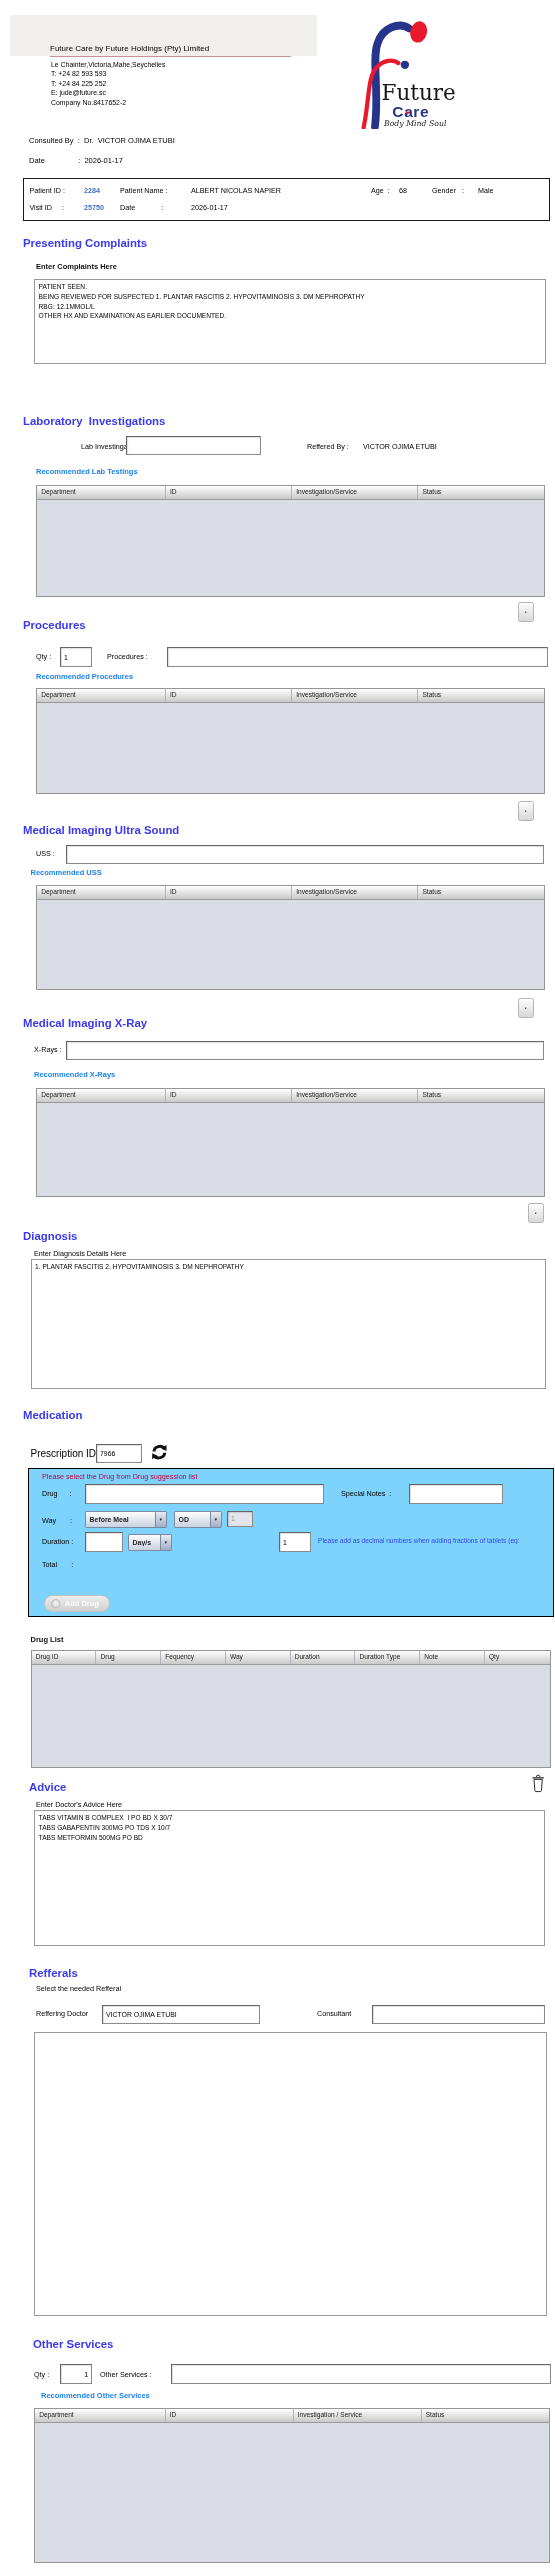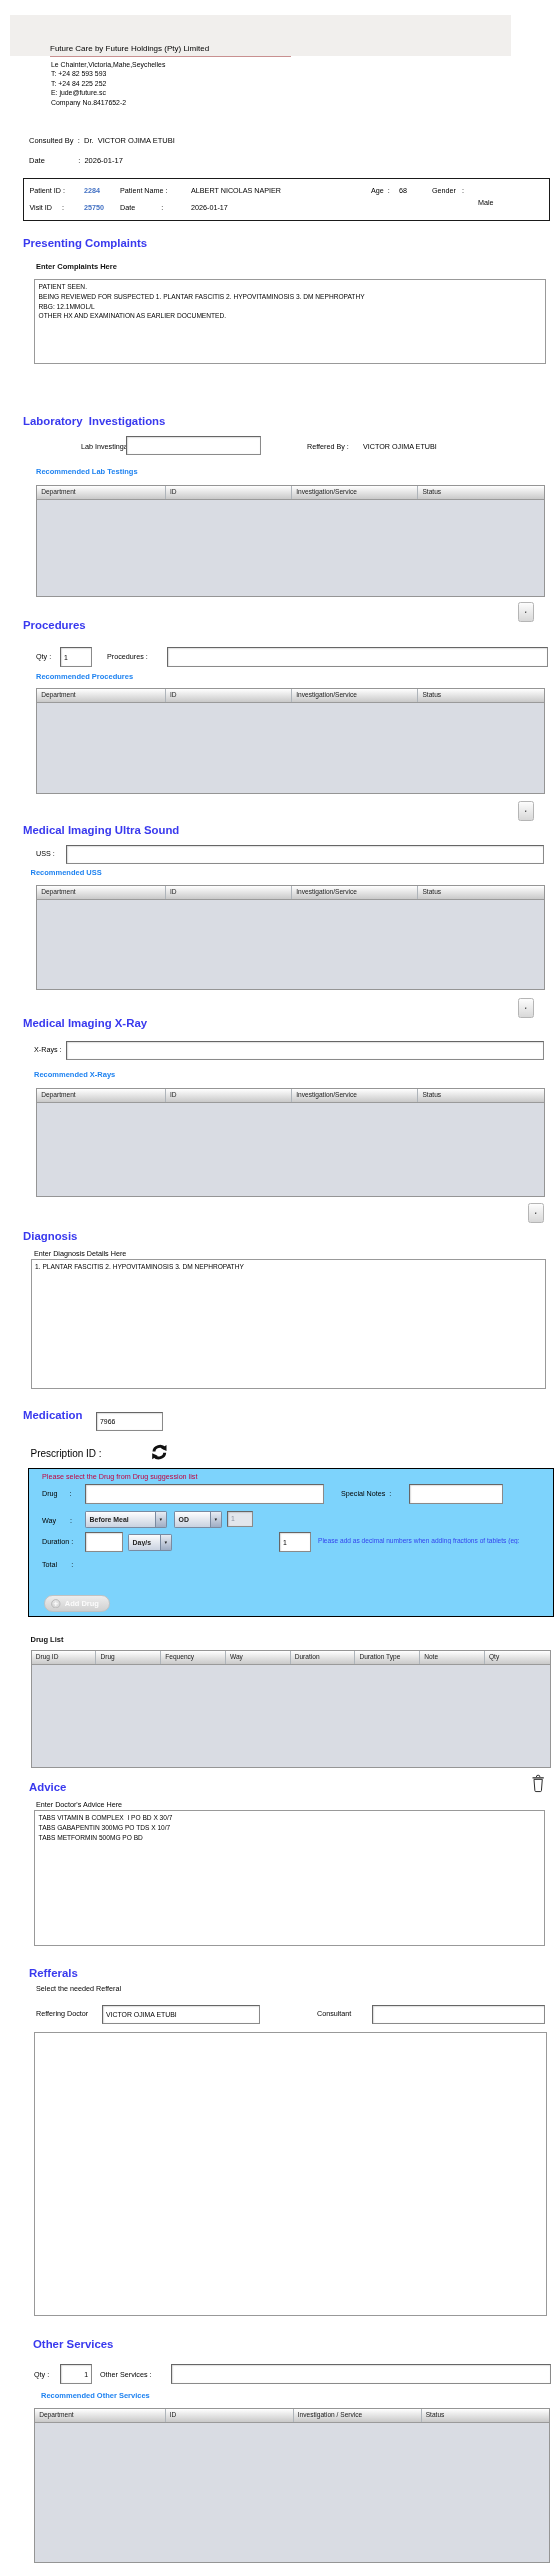--- a/index.html
+++ b/index.html
@@ -48,33 +48,45 @@
   <div class="abs b" style="left:50px;top:44px;font-size:8px;">Future Care by Future Holdings (Pty) Limited</div>
   <div class="abs" style="left:50px;top:56px;width:241px;height:1.2px;background:#c89090;"></div>
   <div class="abs" style="left:51px;top:60px;font-size:6.9px;line-height:9.4px;">
     <div>Le Chainter,Victoria,Mahe,Seychelles</div>
     <div>T: +24  82 593 593</div>
     <div>T: +24  84 225 252</div>
     <div>E: jude@future.sc</div>
     <div>Company No.8417652-2</div>
   </div>
 
+  <div class="abs" style="left:317px;top:15px;width:214px;height:114px;background:#fff;">
+    <svg width="214" height="114" viewBox="0 0 358 190">
+      <path d="M 97 186 C 104 128, 92 74, 101 48 C 109 20, 138 11, 154 22" fill="none" stroke="#26348b" stroke-width="13" stroke-linecap="round"></path>
+      <ellipse cx="170" cy="28" rx="14" ry="18" transform="rotate(14 170 28)" fill="#e8192c"></ellipse>
+      <path d="M 78 188 C 88 140, 84 104, 100 87 C 112 74, 128 74, 136 80" fill="none" stroke="#e8192c" stroke-width="7" stroke-linecap="round"></path>
+      <circle cx="147" cy="83" r="7" fill="#26348b"></circle>
+      <text x="108" y="142" font-family="DejaVu Serif, serif" font-size="36" fill="#161616">Future</text>
+      <text x="126" y="170" font-family="Liberation Sans, sans-serif" font-weight="bold" font-size="26" fill="#26348b" letter-spacing="1">Care</text>
+      <text x="148" y="167" font-size="11" fill="#e8192c">♥</text>
+      <text x="112" y="186" font-family="DejaVu Serif, serif" font-style="italic" font-size="13" fill="#222">Body Mind Soul</text>
+    </svg>
+  </div>
 
   <div class="lb b" style="left:29px;top:136px;font-size:7.5px;">Consulted By  :  Dr.  VICTOR OJIMA ETUBI</div>
   <div class="lb b" style="left:29px;top:156px;font-size:7.5px;">Date                :  2026-01-17</div>
 
   <div class="abs" style="left:23px;top:178px;width:525px;height:41px;border:1.2px solid #1a1a1a;background:#fff;">
     <span class="lb b" style="left:5.4px;top:7.2px;">Patient ID :</span>
     <span class="lb blue" style="left:60px;top:7.2px;">2284</span>
     <span class="lb b" style="left:96px;top:7.2px;">Patient Name :</span>
     <span class="lb" style="left:167px;top:7.2px;">ALBERT NICOLAS NAPIER</span>
     <span class="lb b" style="left:347px;top:7.2px;">Age  :</span>
     <span class="lb" style="left:375px;top:7.2px;">68</span>
     <span class="lb b" style="left:408px;top:7.2px;">Gender   :</span>
-    <span class="lb" style="left:454px;top:7.2px;margin-top:12px;">Male</span>
+    <span class="lb" style="left:454px;top:7.2px;">Male</span>
     <span class="lb b" style="left:5.4px;top:24px;">Visit ID     :</span>
     <span class="lb blue" style="left:60px;top:24px;">25750</span>
     <span class="lb b" style="left:96px;top:24px;">Date             :</span>
     <span class="lb" style="left:167px;top:24px;">2026-01-17</span>
   </div>
 
   <div class="t" style="left:23px;top:237px;">Presenting Complaints</div>
   <div class="sub" style="left:36px;top:262px;">Enter Complaints Here</div>
   <textarea class="ta" style="left: 34px; top: 279px; width: 512px; height: 85px;">PATIENT SEEN.
 BEING REVIEWED FOR SUSPECTED 1. PLANTAR FASCITIS 2. HYPOVITAMINOSIS 3. DM NEPHROPATHY
@@ -172,21 +184,21 @@
       <path d="M 13 14 a 3.5 3.5 0 1 0 0 8" stroke="#ddd" stroke-width="1.2" fill="none"></path>
     </svg>
   </button>
 
   <div class="t" style="left:23px;top:1230px;">Diagnosis</div>
   <span class="lb" style="left:34px;top:1249px;">Enter Diagnosis Details Here</span>
   <textarea class="ta" style="left: 30.5px; top: 1259px; width: 515px; height: 130px;">1. PLANTAR FASCITIS 2. HYPOVITAMINOSIS 3. DM NEPHROPATHY</textarea>
 
   <div class="t" style="left:23px;top:1409px;">Medication</div>
   <span class="lb b" style="left:30.5px;top:1448px;font-size:10px;">Prescription ID :</span>
-  <input class="inp" style="left: 96px; top: 1412px; width: 67px; height: 18.5px;" value="7966">
+  <input class="inp" style="left: 96px; top: 1444px; width: 46px; height: 18.5px;" value="7966">
   <button class="refbtn" style="left:151px;top:1442px;">
     <svg width="16.7" height="20.3" viewBox="0 0 28 34">
       <path d="M 5 16 A 10 9 0 0 1 23 11" fill="none" stroke="#111" stroke-width="5"></path>
       <path d="M 26 5 L 26 15 L 17 11 Z" fill="#111"></path>
       <path d="M 23 18 A 10 9 0 0 1 5 23" fill="none" stroke="#111" stroke-width="5"></path>
       <path d="M 2 29 L 2 19 L 11 23 Z" fill="#111"></path>
     </svg>
   </button>
 
   <div class="abs" style="left:28px;top:1468px;width:524px;height:147px;border:1.2px solid #000;background:#7dd3fc;overflow:hidden;">

